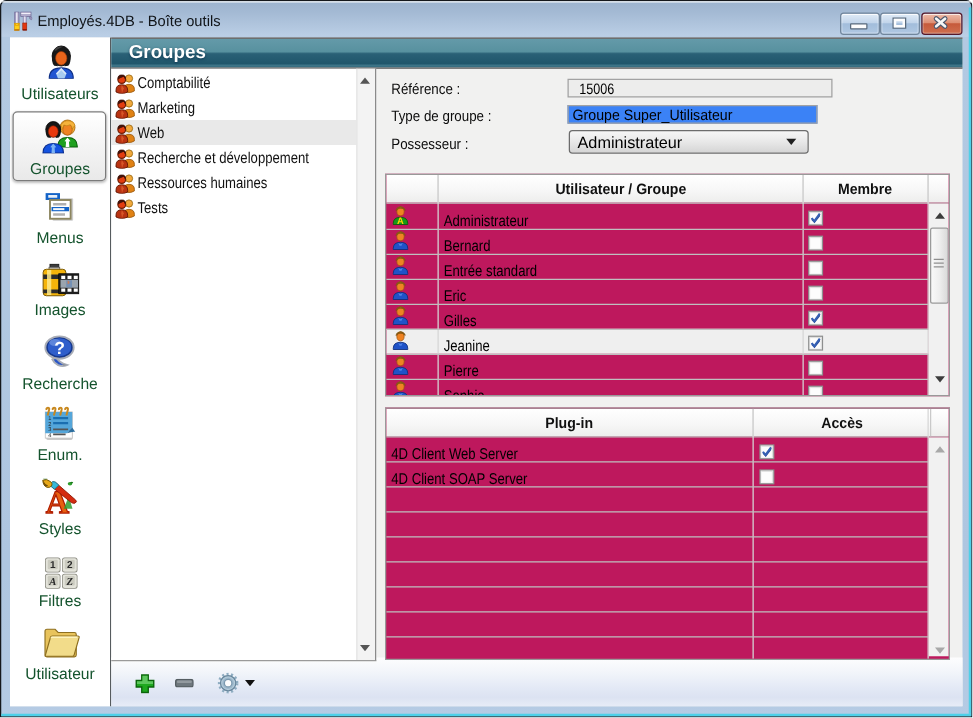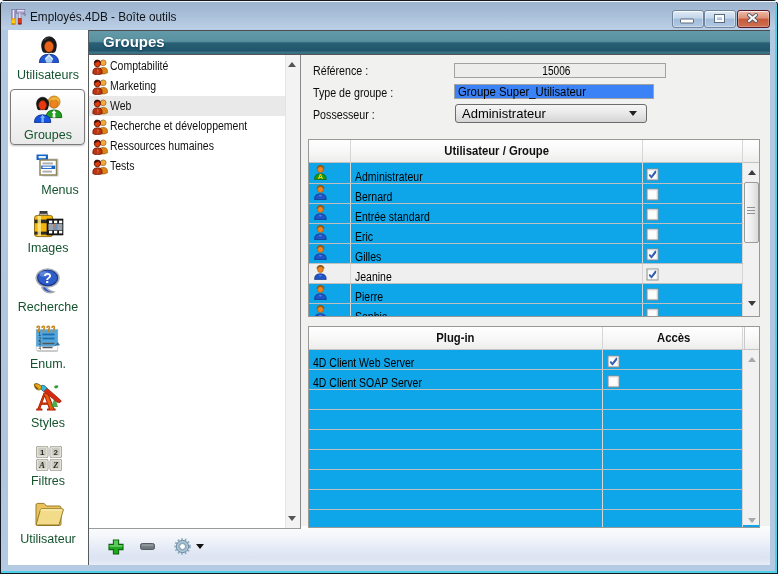--- a/index.html
+++ b/index.html
@@ -56,21 +56,21 @@
 #fld2 span{transform-origin:0 50%;}
 #fld1{background:#ededec;text-align:right;}
 #fld2{background:#3b82f6;}
 #combo{left:455px;top:104px;width:190px;height:17px;border:1px solid #6c6c6c;border-radius:3px;
  background:linear-gradient(180deg,#f6f6f6 0%,#e8e8e8 50%,#d5d5d5 100%);
  font-size:13px;}
 #combo .t{position:absolute;left:6px;top:1px;white-space:nowrap;}
 #combo .a{position:absolute;right:9px;top:6px;width:0;height:0;
  border-left:4px solid transparent;border-right:4px solid transparent;border-top:5px solid #202020;}
 
-.tbl{background:#0ea5e9;border:1px solid #999;overflow:hidden;}
+.tbl{background:#be185d;border:1px solid #999;overflow:hidden;}
 .hdr{position:absolute;left:0;top:0;height:22px;
  background:linear-gradient(180deg,#ffffff 0%,#f7f7f7 55%,#ededec 100%);
  border-bottom:1px solid #c2c2c2;}
 .hcell{position:absolute;top:0;height:22px;border-right:1px solid #c9c9c9;
  font-size:12px;font-weight:bold;text-align:center;line-height:22px;color:#101010;}
 .hcell span{display:inline-block;transform:scaleX(.94);}
 .rline{position:absolute;left:0;right:0;height:1px;background:#bfbfbf;}
 .vline{position:absolute;top:0;bottom:0;width:1px;background:#d6d6d6;}
 .cell{position:absolute;font-size:12.5px;color:#000;transform:scaleX(.84);transform-origin:0 50%;white-space:nowrap;}
 
@@ -165,21 +165,21 @@
 <div id="client" class="abs"></div>
 <div id="sidebar" class="abs"></div>
 <div id="tealbar" class="abs">
     <span>Groupes</span>
   </div>
 <div id="bstrip" class="abs"></div>
 
 <div id="selbtn" class="abs" style="left:10px;top:89px;"></div>
 <div class="sideLbl abs" style="left:8px;top:68px;">Utilisateurs</div>
 <div class="sideLbl abs" style="left:8px;top:128px;">Groupes</div>
-<div class="sideLbl abs" style="left:8px;top:183px;padding-left:12px;">Menus</div>
+<div class="sideLbl abs" style="left:8px;top:183px;">Menus</div>
 <div class="sideLbl abs" style="left:8px;top:241px;">Images</div>
 <div class="sideLbl abs" style="left:8px;top:300px;">Recherche</div>
 <div class="sideLbl abs" style="left:8px;top:357px;">Enum.</div>
 <div class="sideLbl abs" style="left:8px;top:416px;">Styles</div>
 <div class="sideLbl abs" style="left:8px;top:474px;">Filtres</div>
 <div class="sideLbl abs" style="left:8px;top:532px;">Utilisateur</div>
 
 <svg class="abs" style="left:38px;top:36px" width="22" height="27" viewBox="0 0 22 27">
  <ellipse cx="11" cy="8.8" rx="7.3" ry="8" fill="#181818" stroke="#000" stroke-width=".7"></ellipse>
  <path d="M3.8 8 q-1 6 1.6 8.6 l3 .4 l-3-9z" fill="#181818"></path>
@@ -345,31 +345,32 @@
       <span class="t">Tests</span>
     </div>
 </div>
 <div id="gsb" class="abs"></div>
 <div class="arr up abs" style="left:288px;top:62px;border-bottom-color:#555;"></div>
 <div class="arr dn abs" style="left:288px;top:516px;border-top-color:#555;"></div>
 
 <div class="flbl abs" style="top:64px;">Référence :</div>
 <div class="flbl abs" style="top:86px;">Type de groupe :</div>
 <div class="flbl abs" style="top:108px;">Possesseur :</div>
-<div id="fld1" class="fld abs" style="top:63px;text-align:center;padding-right:16px;width:191px;"><span>15006</span></div>
+<div id="fld1" class="fld abs" style="top:63px;text-align:left;padding-right:16px;width:191px;"><span>15006</span></div>
 <div id="fld2" class="fld abs" style="top:84px;"><span>Groupe Super_Utilisateur</span></div>
 <div id="combo" class="abs">
     <span class="t">Administrateur</span>
     <span class="a"></span>
   </div>
 
 <div id="utbl" class="tbl abs" style="left:308px;top:139px;width:450px;height:176px;">
  <div class="hdr" style="width:450px;"></div>
  <div class="hcell" style="left:0;width:41px;"></div>
  <div class="hcell" style="left:42px;width:291px;"><span>Utilisateur / Groupe</span></div>
+ <div class="hcell" style="left:334px;width:99px;"><span>Membre</span></div>
  <div class="abs" style="left:0;top:123px;width:434px;height:20px;background:#efefef;"></div>
  <div class="vline" style="left:41px;"></div>
  <div class="vline" style="left:333px;"></div>
  <div class="vline" style="left:433px;"></div>
  <div class="rline" style="top:43px;width:434px;"></div>
  <div class="rline" style="top:63px;width:434px;"></div>
  <div class="rline" style="top:83px;width:434px;"></div>
  <div class="rline" style="top:103px;width:434px;"></div>
  <div class="rline" style="top:123px;width:434px;"></div>
  <div class="rline" style="top:143px;width:434px;"></div>

